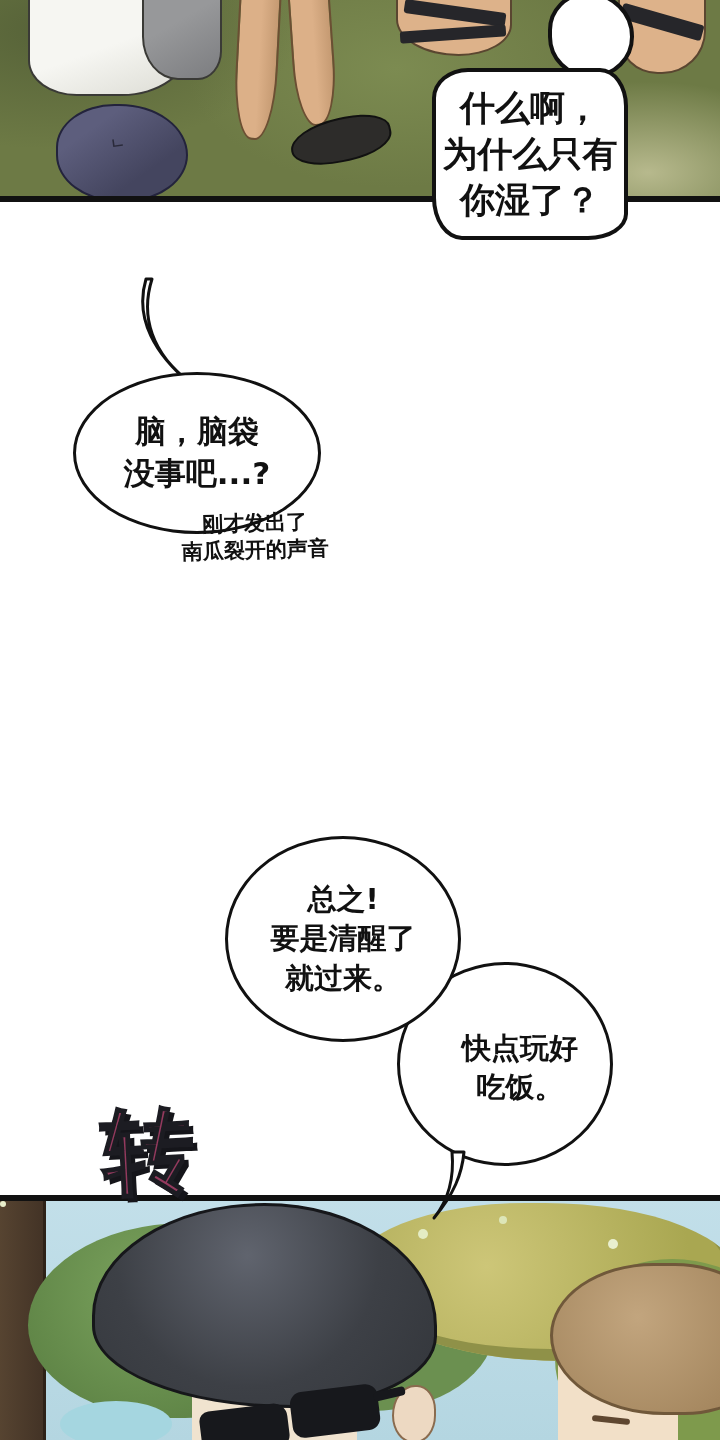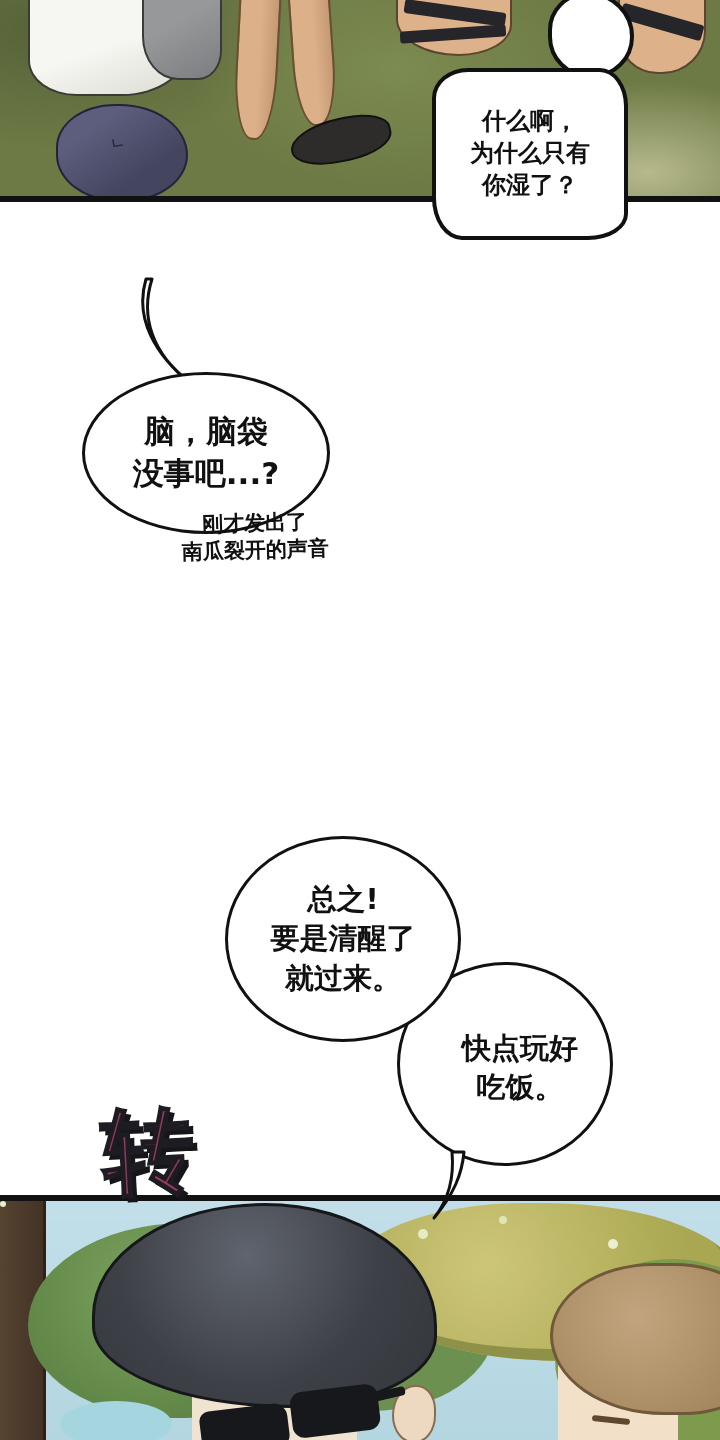--- a/index.html
+++ b/index.html
@@ -49,25 +49,25 @@
 
   
   .btext { white-space:pre-line; text-align:center; font-weight:bold; color:#111; }
 
   .bubble-lobe { position:absolute; left:548px; top:-8px; width:86px; height:86px;
     background:#fff; border:4px solid #111; border-radius:46% 54% 50% 50%; z-index:4; }
   .bubble-top { position:absolute; left:432px; top:68px; width:196px; height:172px;
     background:#fff; border:4px solid #111;
     border-radius:36px 28px 40px 30px / 30px 38px 26px 42px;
     display:flex; align-items:center; justify-content:center; z-index:5;
-    font-size:24px; line-height:1.32; }
+    font-size:35px; line-height:1.32; }
 
   .ell { position:absolute; background:#fff; border:3.5px solid #111; border-radius:50%;
     display:flex; align-items:center; justify-content:center; line-height:1.35; }
-  .b1 { left:82px;  top:372px; width:248px; height:162px; font-size:31px; z-index:2; }
+  .b1 { left:73px;  top:372px; width:248px; height:162px; font-size:31px; z-index:2; }
   .b2 { left:263px; top:596px; width:218px; height:164px; font-size:30px; z-index:2; }
   .b3 { left:225px; top:836px; width:236px; height:206px; font-size:29px; z-index:3; }
   .b4 { left:397px; top:962px; width:216px; height:204px; font-size:29px; z-index:2;
         padding-left:30px; padding-top:8px; }
 
   .caption { position:absolute; left:140px; top:510px; width:230px; text-align:center;
     font-size:21px; font-weight:bold; line-height:1.3; transform:rotate(-1.5deg); z-index:2; }
 
   .tail { position:absolute; z-index:2; }
   .tail path { fill:#ffffff; stroke:#111; stroke-width:3; stroke-linejoin:round; }

